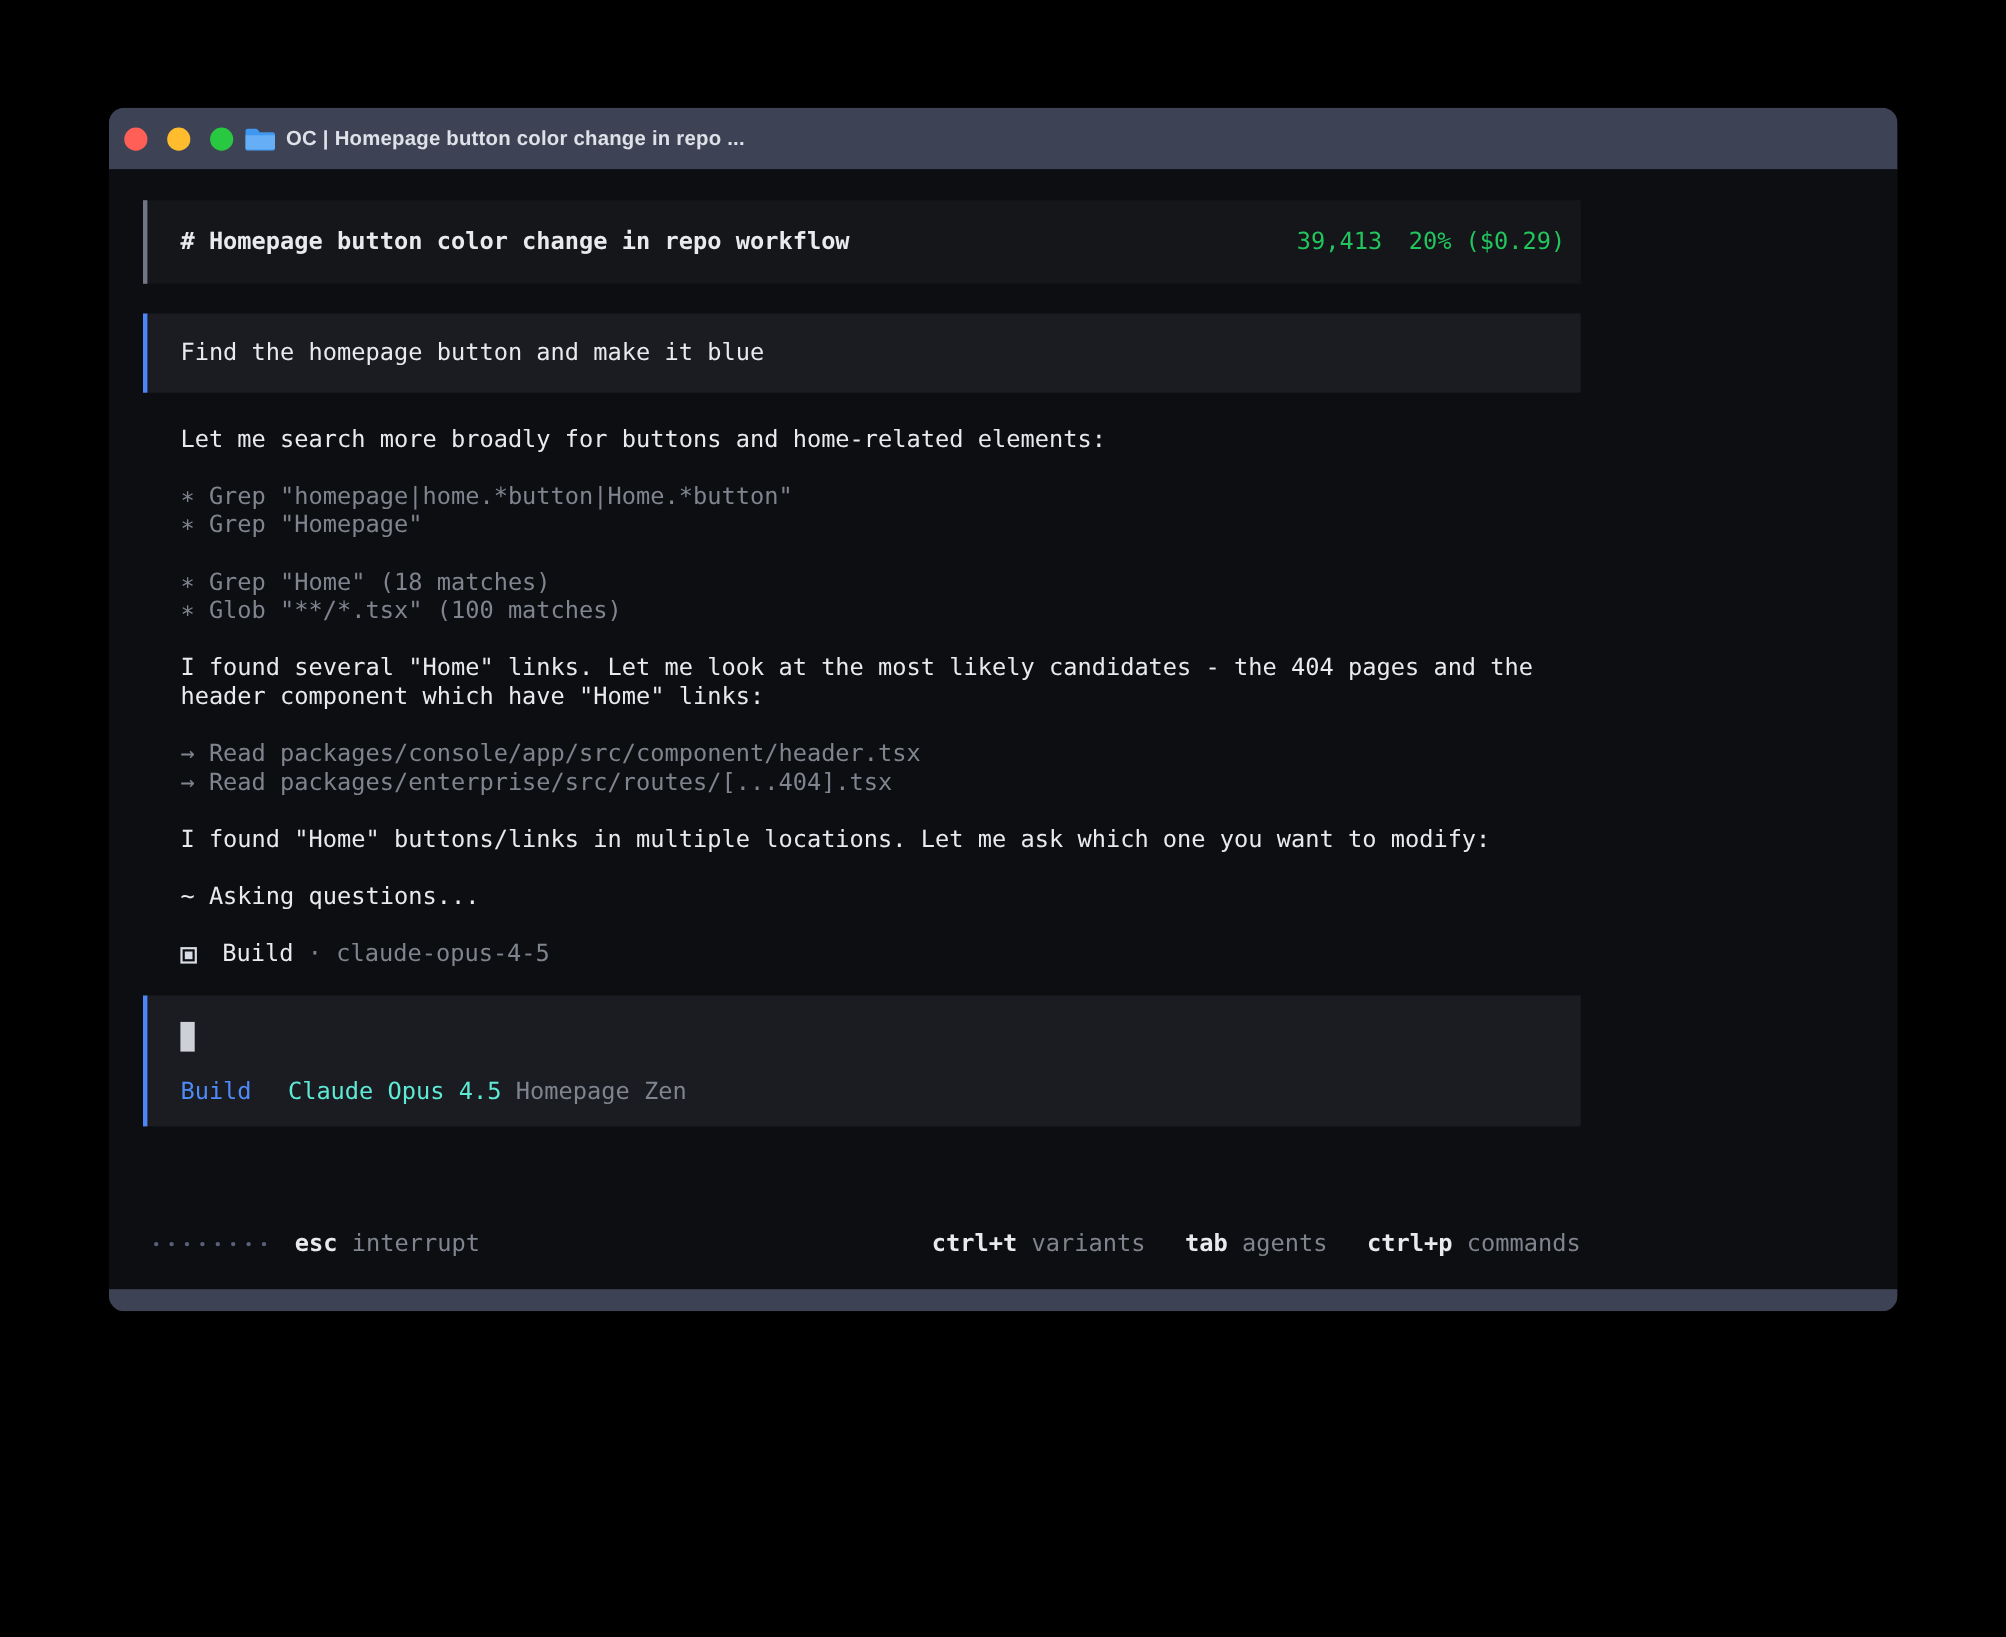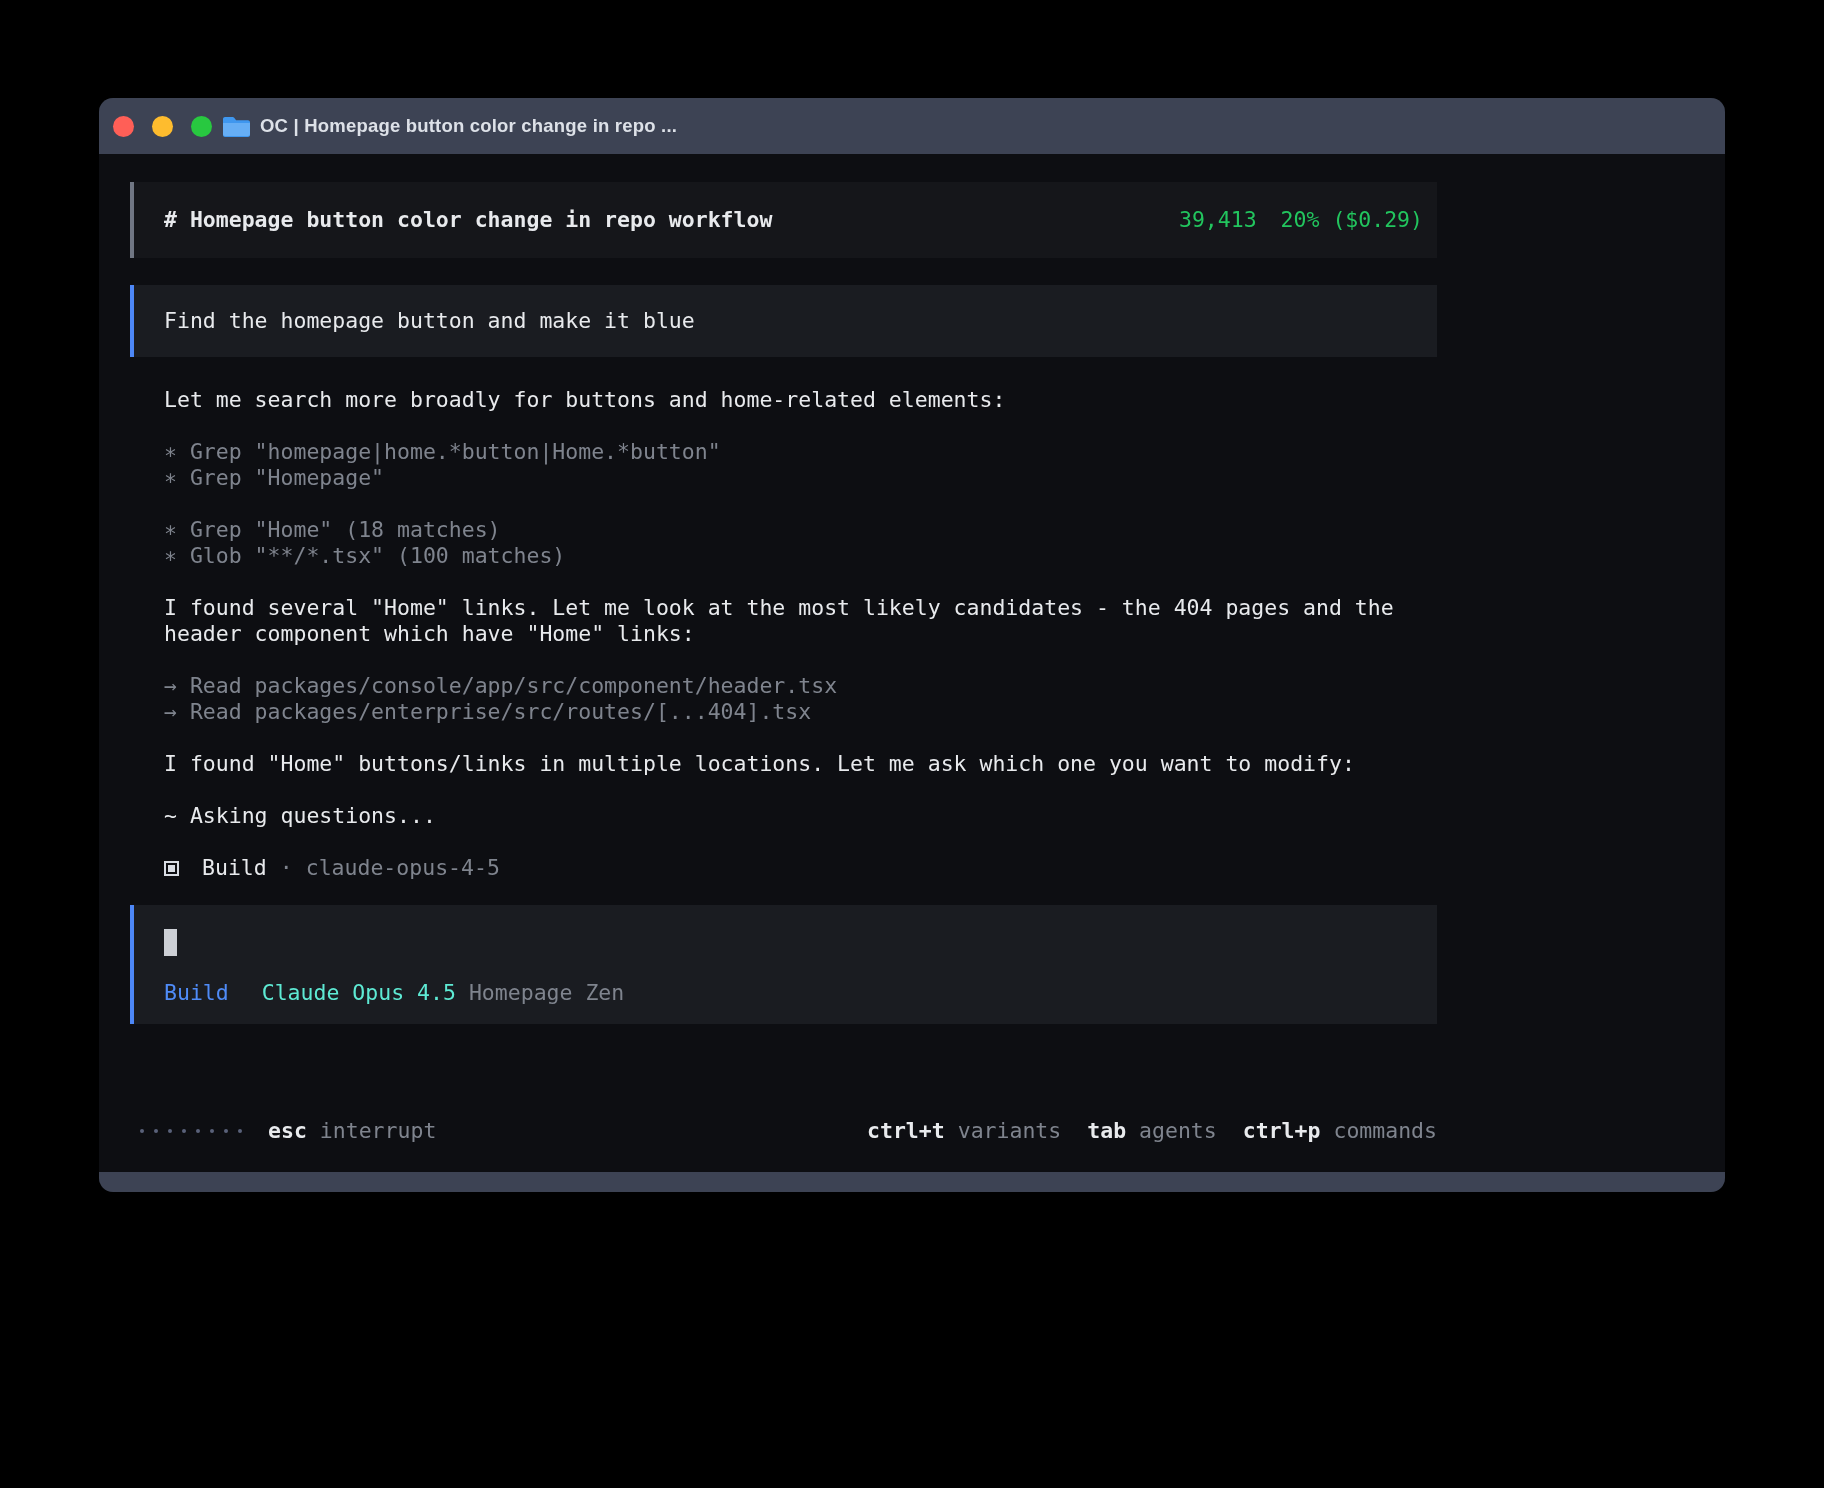--- a/index.html
+++ b/index.html
@@ -76,21 +76,21 @@
   .provider-name { color: #7f848e; margin-left: 13px; }
   
   .statusbar {
     margin-top: auto; width: 1307px; display: flex; align-items: center;
     padding-left: 10px;
   }
   .spinner-dots { display: flex; gap: 10px; margin-right: 26px; }
   .dot { width: 4px; height: 4px; border-radius: 50%; background: #59617a; }
   .key { font-weight: bold; color: #e8eaed; }
   .klabel { color: #7f848e; margin-left: 13px; }
-  .sb-right { margin-left: auto; display: flex; gap: 26px; }
+  .sb-right { margin-left: auto; display: flex; gap: 36px; }
   .shortcut { display: flex; align-items: baseline; }
   
   .bottom-strip { flex: 0 0 20px; background: #3d4354; }
 </style>
 </head>
 <body>
 
 <div class="window">
 
   <div class="titlebar">

